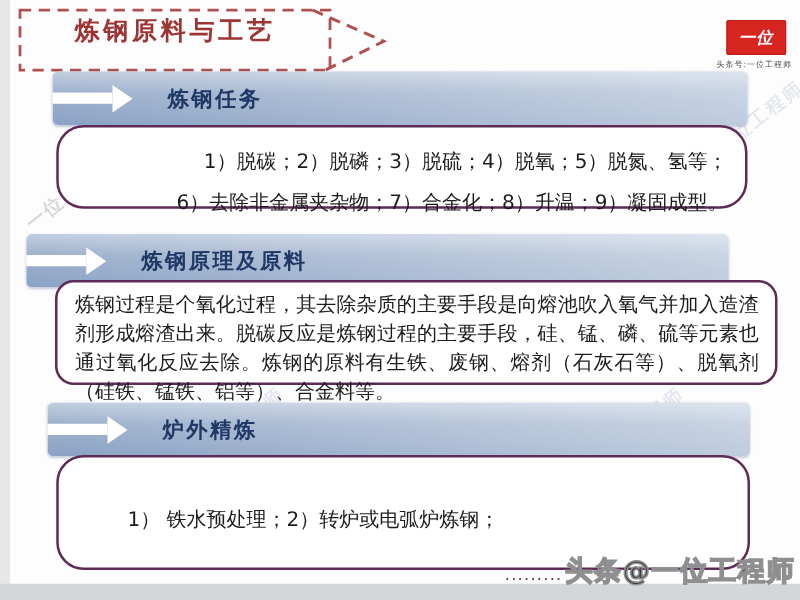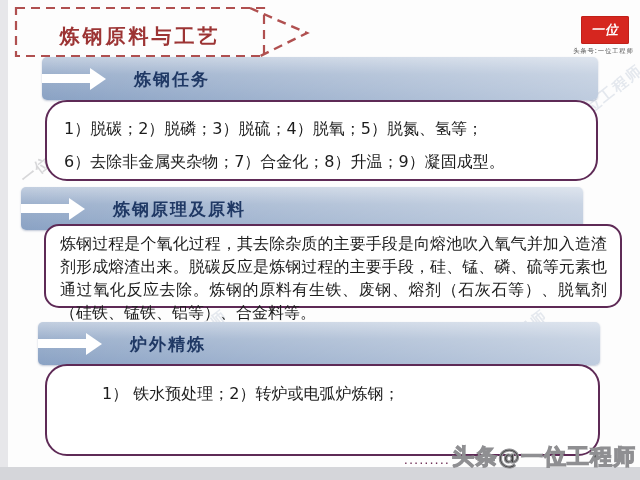--- a/index.html
+++ b/index.html
@@ -14,45 +14,45 @@
 
   
   .bgwm { position:absolute; color:rgba(130,150,180,0.20); font-size:15px; font-weight:bold;
           transform:rotate(-38deg); letter-spacing:2px; white-space:nowrap; }
   .bgwm.gray { color:rgba(130,130,135,0.30); }
 
   
   .deco { position:absolute; left:0; top:0; z-index:1; }
 
   
-  .title-box { position:absolute; left:16px; top:12px; width:248px; height:48px; z-index:2;
+  .title-box { position:absolute; left:16px; top:0; width:248px; height:48px; z-index:2;
                display:flex; align-items:center; justify-content:center;text-align:center; }
   .title-text { color:#9c3434; font-weight:bold; font-size:20px; letter-spacing:3px; }
 
   
   .bar { position:absolute; height:43px; border-radius:5px; z-index:2;
          background:linear-gradient(to right, rgba(255,255,255,0) 0%, rgba(255,255,255,0.45) 100%),
                     linear-gradient(180deg,#c3cfe0 0%, #9db1cd 40%, #8aa2c4 100%);
          box-shadow:0 1px 2px rgba(80,100,140,0.35); }
   .bar-label { position:absolute; left:92px; top:50%; transform:translateY(-50%);
                color:#1f3864; font-weight:bold; font-size:17px; letter-spacing:2px; }
   .arrow { position:absolute; left:0; top:50%; transform:translateY(-50%); display:flex; align-items:center; }
   .arrow .shaft { width:48px; height:9px; background:#ffffff; }
   .arrow .head  { width:0; height:0; border-top:11px solid transparent;
                   border-bottom:11px solid transparent; border-left:16px solid #ffffff; }
 
   
   .cbox { position:absolute; background:#ffffff; border:2.5px solid #5e2a56; z-index:2; color:#1c1c1c; }
-  .cbox-1 { left:45px;  top:100px; width:553px; height:81px; border-radius:22px;
-            padding:10px 14px 0 17px; font-size:16px; line-height:33px; }
+  .cbox-1 { left:45px;  top:100px; width:553px; height:67px; border-radius:22px;
+            padding:10px 14px 0 17px; font-size:16px; line-height:33px;text-align:right; }
   .cbox-2 { left:30px;  top:224px; width:578px; height:84px; border-radius:15px;
             padding:6px 13px 0 14px; font-size:16px; line-height:23px;
             text-align:justify; text-justify:inter-ideograph;margin-left:14px; }
   .cbox-3 { left:45px;  top:364px; width:555px; height:92px; border-radius:22px;
-            padding:8px 14px 0 55px; font-size:16px; line-height:40px; }
+            padding:30px 14px 0 55px; font-size:16px; line-height:40px; }
 
   
   .logo { position:absolute; right:11px; top:16px; width:48px; height:28px; background:#d6261f;
           border-radius:2px; z-index:3; display:flex; align-items:center; justify-content:center;
           box-shadow:0 0 0 1px #c02019 inset; }
   .logo-text { color:#ffffff; font-weight:bold; font-size:13px; letter-spacing:1px; font-style:italic; }
   .logo-caption { position:absolute; right:6px; top:47px; z-index:3; color:#4c4c4c;
                   font-size:8px; transform:scale(0.8); transform-origin:right top; letter-spacing:1px; }
 
   

